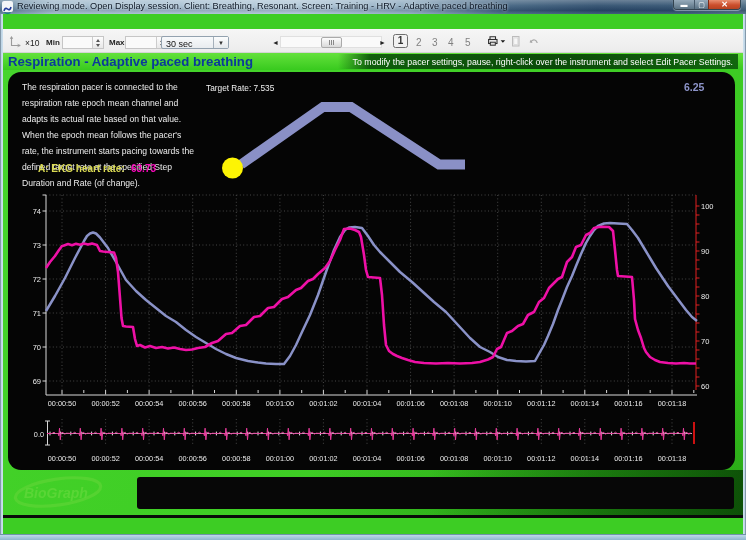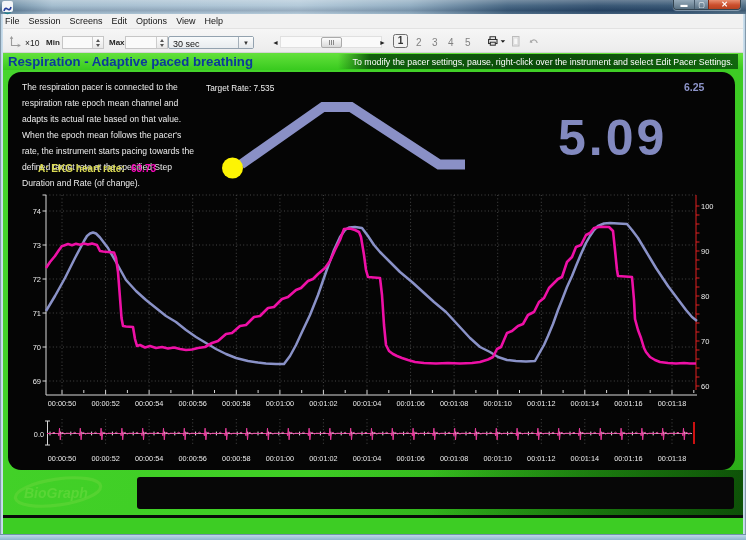--- a/index.html
+++ b/index.html
@@ -19,21 +19,21 @@
 #menu{left:0;top:14px;width:746px;height:15px;background:#f1f1f1;border-bottom:1px solid #e2e2e2;font-size:9px;color:#151515;display:flex;align-items:center;padding-left:5px}
 #menu span{margin-right:9px}
 
 #tbar{left:0;top:29px;width:746px;height:24px;background:linear-gradient(180deg,#f6f6f6,#ececec);border-bottom:1px solid #d4d4d4;font-size:9px;color:#222}
 .tlabel{position:absolute;top:9px}
 .inputbox{position:absolute;top:7px;height:13px;background:#fafafa;border:1px solid #c6c6c6;display:flex}
 .spin{width:11px;border-left:1px solid #ccc;background:linear-gradient(180deg,#fdfdfd,#e8e8e8);display:flex;flex-direction:column;align-items:center;justify-content:center;gap:2px}
 .spin b{display:block;width:0;height:0;border-left:2.5px solid transparent;border-right:2.5px solid transparent}
 .up{border-bottom:3px solid #555}
 .dn{border-top:3px solid #555}
-#combo{position:absolute;left:168px;top:7px;width:86px;height:13px;border:1px solid #93a2af;background:linear-gradient(180deg,#f8fafb,#e8ecef);border-radius:2px;font-size:9px;color:#111}
+#combo{position:absolute;left:161px;top:7px;width:68px;height:13px;border:1px solid #93a2af;background:linear-gradient(180deg,#f8fafb,#e8ecef);border-radius:2px;font-size:9px;color:#111}
 #combot{position:absolute;left:4px;top:2px}
 #comboarr{position:absolute;right:0;top:0;width:15px;height:11px;border-left:1px solid #a5b0ba;background:linear-gradient(180deg,#fcfdfd,#e4e8eb);display:flex;align-items:center;justify-content:center;font-size:6px;color:#333}
 #slider{position:absolute;left:280px;top:7px;width:102px;height:12px;background:#fafafa;border:1px solid #e0e0e0}
 #sthumb{position:absolute;left:40px;top:0px;width:21px;height:11px;background:linear-gradient(180deg,#fdfdfd,#d9d9d9);border:1px solid #aaa;border-radius:2px;display:flex;align-items:center;justify-content:center;gap:1px}
 #sthumb i{display:block;width:1px;height:5px;background:#888}
 .sarr{position:absolute;top:10px;font-size:7px;color:#222;line-height:7px}
 #pg1{position:absolute;left:393px;top:5px;width:15px;height:14px;border:1.5px solid #6e6e6e;background:#f2f2f2;border-radius:2.5px;text-align:center;font-size:10px;font-weight:bold;color:#333;line-height:12px}
 .pgn{position:absolute;top:8px;font-size:10px;color:#808080}
 
 #ghead{left:0;top:53px;width:746px;height:17px;background:linear-gradient(180deg,#64e13c,#38ca1e)}
@@ -66,33 +66,25 @@
 </style></head>
 <body>
 <div id="stage">
 <div class="abs" id="main"></div>
 <div class="abs" id="panel"></div>
 <div class="abs" id="title"></div>
 <div class="abs" id="ticon"><svg width="11" height="11">
         <path d="M2 7 Q3 3 5.5 5 Q8 7 9 3" stroke="#223a9a" stroke-width="1.6" fill="none"></path>
         <path d="M2.5 8.5 Q5.5 10.5 8.5 8.5" stroke="#1a7f8a" stroke-width="1.4" fill="none"></path>
       </svg></div>
+<div class="abs" id="ttext">Reviewing mode. Open Display session. Client: Breathing, Resonant. Screen: Training - HRV - Adaptive paced breathing</div>
 <div class="abs" id="wbtns">
       <div class="wb" id="wmin">▬</div>
       <div class="wb" id="wmax">▢</div>
       <div class="wb" id="wcls">✕</div>
-    </div>
-<div class="abs" id="menu">
-      <span>File</span>
-      <span>Session</span>
-      <span>Screens</span>
-      <span>Edit</span>
-      <span>Options</span>
-      <span>View</span>
-      <span>Help</span>
     </div>
 <div class="abs" id="tbar">
   <svg class="abs" style="left:9px;top:7px" width="12" height="12">
         <path d="M2.5 1 V9.5 H11" stroke="#9b9b9b" stroke-width="1.1" fill="none"></path>
         <path d="M1.2 3 L2.5 0.5 L3.8 3 M8.5 8.2 L11.3 9.5 L8.5 10.8" fill="none" stroke="#9b9b9b" stroke-width="0.8"></path>
       </svg>
   <span class="tlabel" style="left:25px;font-size:8.5px">×10</span>
   <span class="tlabel" style="left:46px;font-weight:bold;font-size:8px">Min</span>
   <div class="inputbox" style="left:62px;width:42px">
         <div style="flex:1"></div>
@@ -145,21 +137,20 @@
 <div class="abs" id="ghead"></div>
 <div class="abs" id="gband">
       <span>To modify the pacer settings, pause, right-click over the instrument and select Edit Pacer Settings.</span>
     </div>
 <div class="abs" id="gtitle">Respiration - Adaptive paced breathing</div>
 <div class="abs" id="para">The respiration pacer is connected to the<br>respiration rate epoch mean channel and<br>adapts its actual rate based on that value.<br>When the epoch mean follows the pacer's<br>rate, the instrument starts pacing towards the<br>defined target rate at the specified Step<br>Duration and Rate (of change).</div>
 <div class="abs" id="ekglabel">A: EKG heart rate:</div>
 <div class="abs" id="ekgval">63.73</div>
 <div class="abs" id="trate">Target Rate: 7.535</div>
 <div class="abs" id="gval">6.25</div>
-<div class="abs" id="bignum">5.09</div>
 <svg class="abs" id="chartsvg" width="727" height="398" viewBox="8 72 727 398">
 <style>
 .gr{stroke:#474747;stroke-width:1;stroke-dasharray:1 2.4}
 .ax{stroke:#d9d9d9;stroke-width:1}
 .rx{stroke:#e02020;stroke-width:1}
 .tl{font:7.5px "Liberation Sans",sans-serif;fill:#ececec}
 .tt{font:7.3px "Liberation Sans",sans-serif;fill:#ebebeb}
 .wk{stroke:#e8e8e8;stroke-width:1}
 </style>
 

